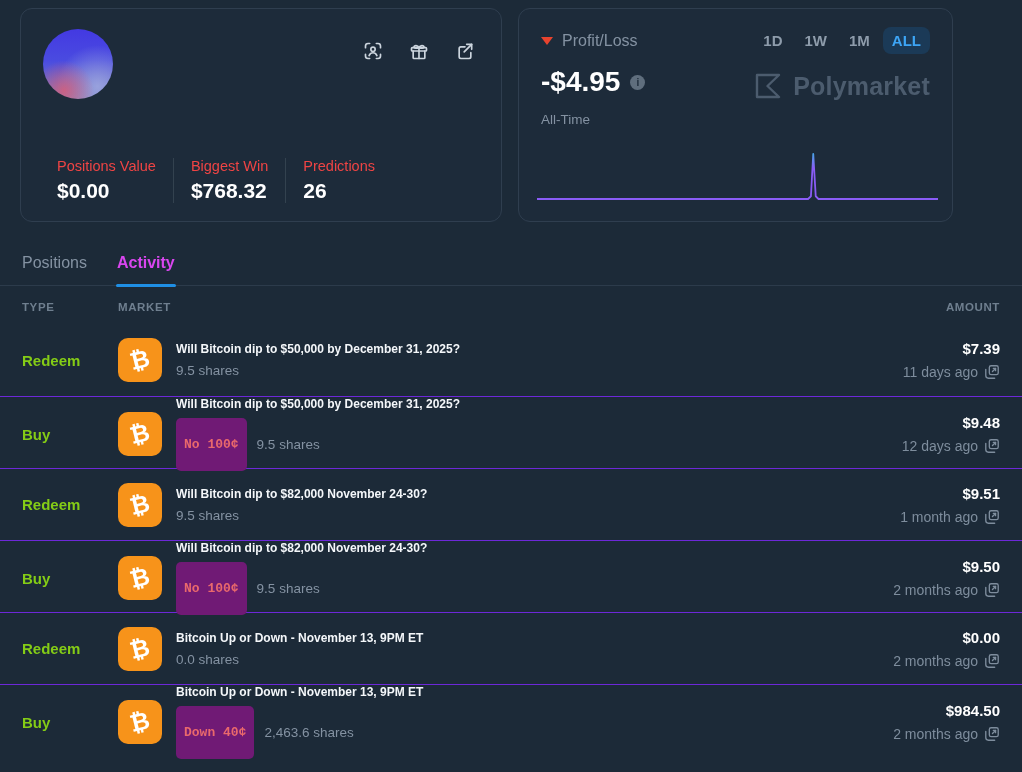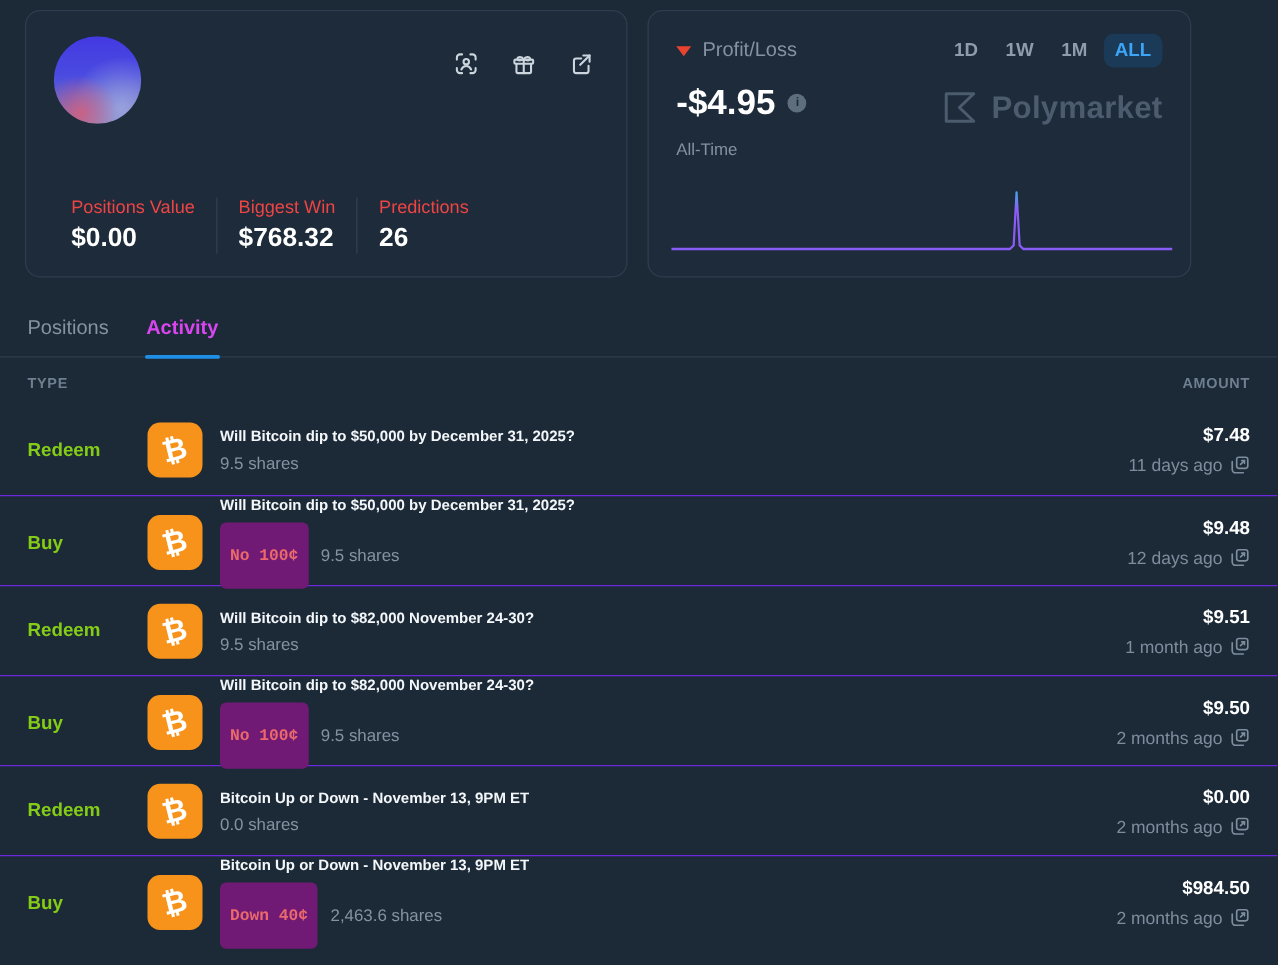--- a/index.html
+++ b/index.html
@@ -178,38 +178,39 @@
 </div>
 
 <div class="tabs">
   <button class="tab">Positions</button>
   <button class="tab active">Activity</button>
 </div>
 
 <div>
   <div class="thead">
     <div>TYPE</div>
+    <div>MARKET</div>
     <div class="h-amount">AMOUNT</div>
   </div>
 
   <div class="trow">
     <div class="cell-type">Redeem</div>
     <div class="cell-market">
       <div class="btc-icon">
           <span class="btc-glyph">₿</span>
         </div>
       <div>
         <div class="market-title">Will Bitcoin dip to $50,000 by December 31, 2025?</div>
         <div class="market-meta">
             <span>9.5 shares</span>
           </div>
       </div>
     </div>
     <div class="cell-amount">
-      <div class="amount">$7.48</div>
+      <div class="amount">$7.39</div>
       <div class="time-row">
           <span>11 days ago</span>
         <svg viewBox="0 0 18 18" fill="none" stroke="currentColor" stroke-width="1.5" stroke-linecap="round" stroke-linejoin="round">
           <rect x="6" y="2" width="10" height="10" rx="2"></rect>
             <path d="M2 6v7a3 3 0 0 0 3 3h7"></path>
             <path d="M9.5 8.5 L13 5"></path>
             <path d="M10.5 5H13v2.5"></path>
         </svg>
       </div>
     </div>

